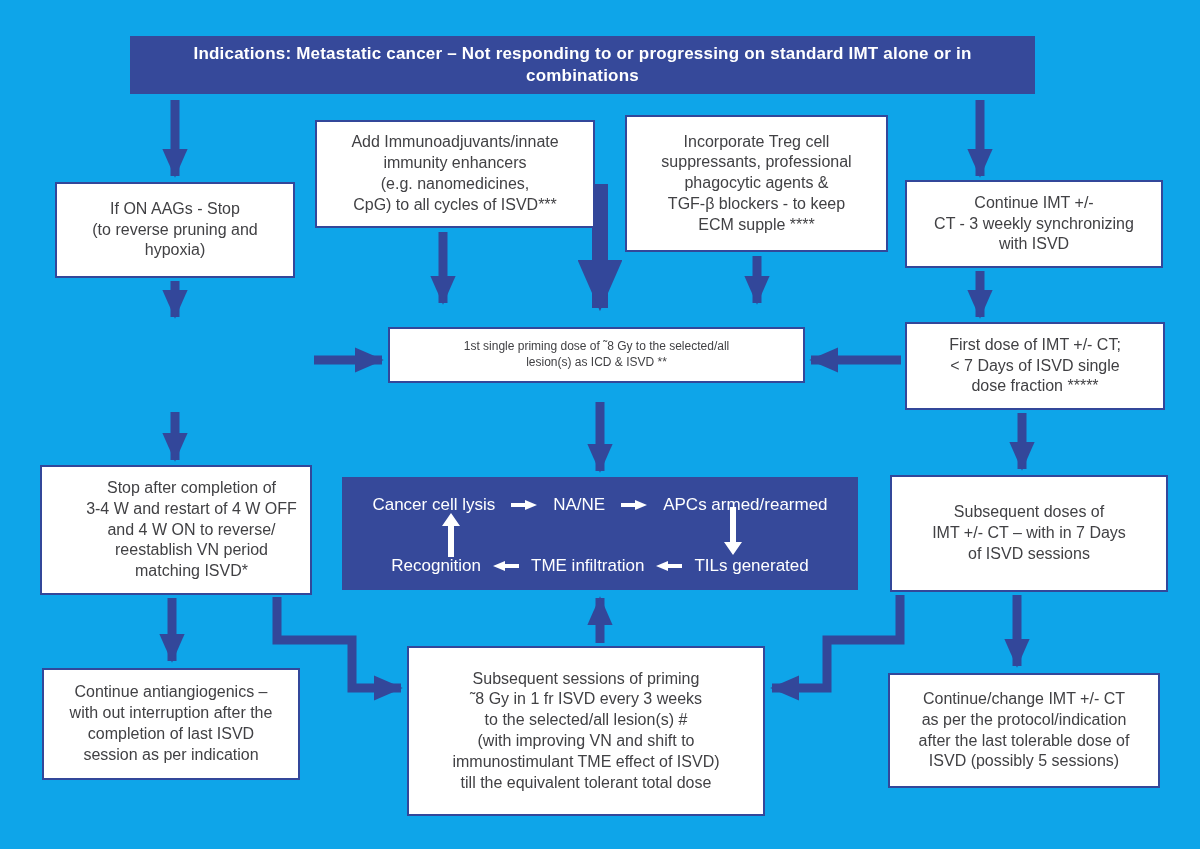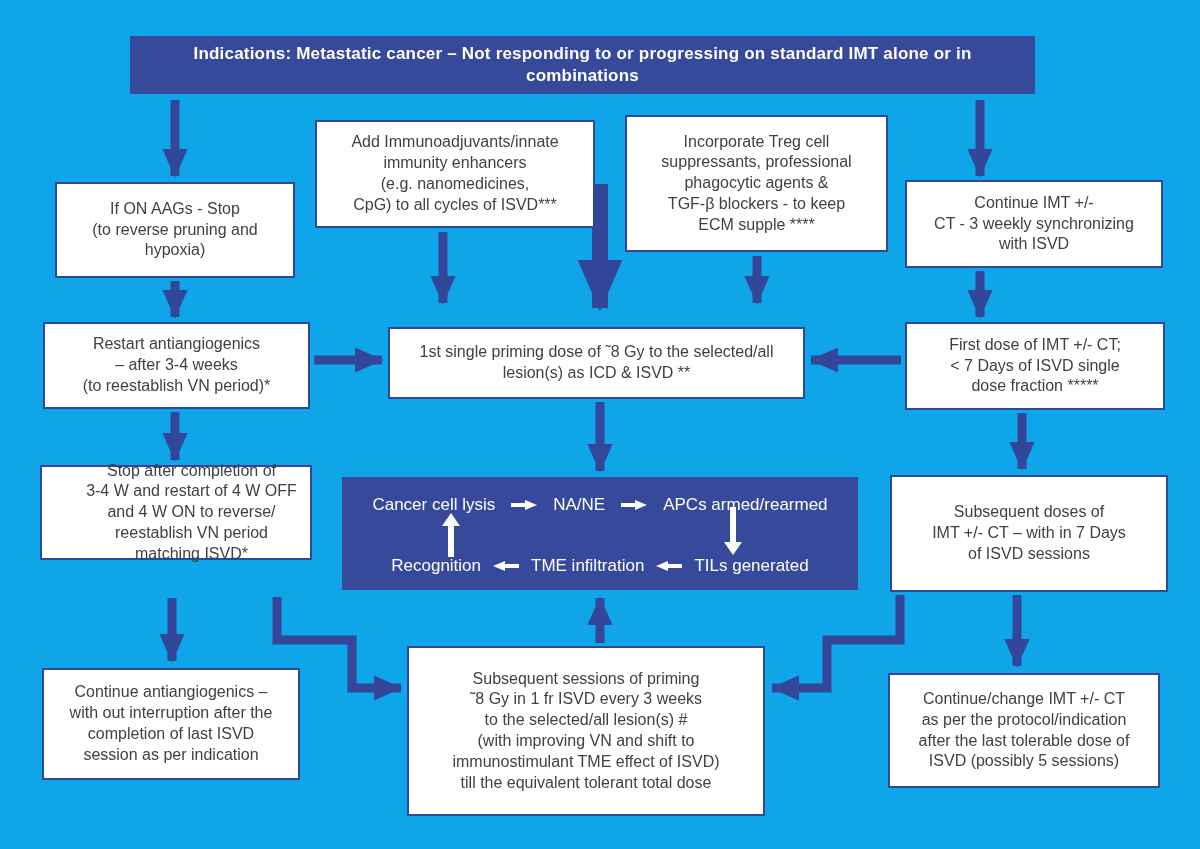--- a/index.html
+++ b/index.html
@@ -66,30 +66,27 @@
 hypoxia)</div>
   <div class="box" style="left:625px;top:115px;width:263px;height:137px;">Incorporate Treg cell
 suppressants, professional
 phagocytic agents &amp;
 TGF-β blockers - to keep
 ECM supple ****</div>
   <div class="box" style="left:905px;top:180px;width:258px;height:88px;">Continue IMT  +/-
 CT - 3 weekly synchronizing
 with ISVD</div>
 
-  <div class="box" style="left:43px;top:322px;width:267px;height:87px;">Restart antiangiogenics
-– after 3-4 weeks
-(to reestablish VN period)*</div>
-  <div class="box" style="left:388px;top:327px;width:417px;height:72px;font-size:16px;">1st single priming dose of  ˜8 Gy to the selected/all
+  <div class="box" style="left:388px;top:327px;width:417px;height:56px;font-size:12px;">1st single priming dose of  ˜8 Gy to the selected/all
 lesion(s) as ICD &amp; ISVD **</div>
   <div class="box" style="left:905px;top:322px;width:260px;height:88px;">First dose of IMT +/- CT;
 &lt; 7 Days of  ISVD single
 dose fraction *****</div>
 
-  <div class="box" style="left:40px;top:465px;width:272px;height:95px;padding-left:37px;">Stop after completion of
+  <div class="box" style="left:40px;top:465px;width:272px;height:130px;padding-left:37px;">Stop after completion of
 3-4 W and restart of 4 W OFF
 and 4 W ON  to reverse/
 reestablish VN period
 matching ISVD*</div>
 
   <div class="box dark cycle" style="left:342px;top:477px;width:516px;height:113px;">
     <div class="cycle-row">
       <span>Cancer cell lysis</span>
       <svg width="26" height="12" viewBox="0 0 26 12">
           <path d="M0,4 H14 V1 L26,6 L14,11 V8 H0 Z" fill="#ffffff"></path>

